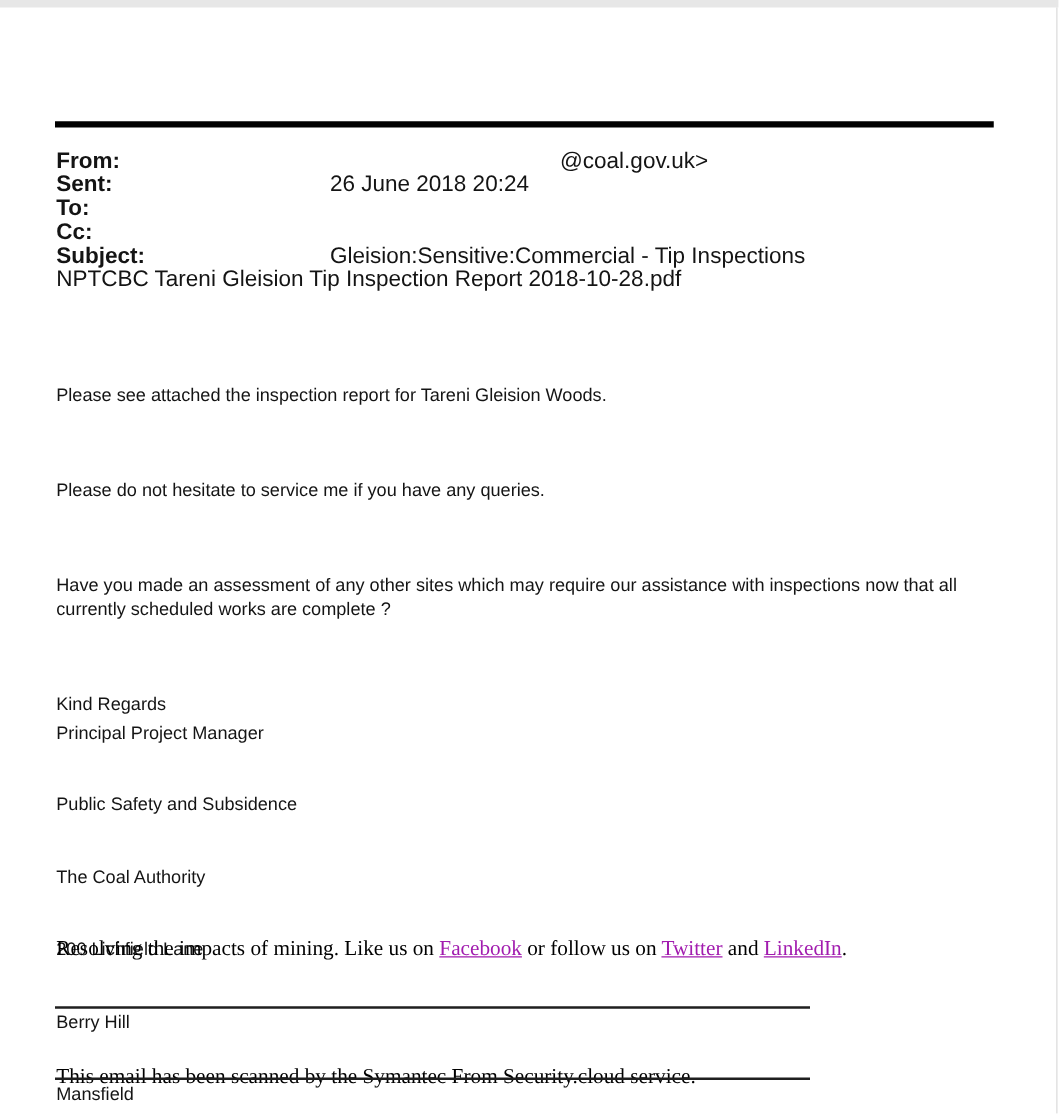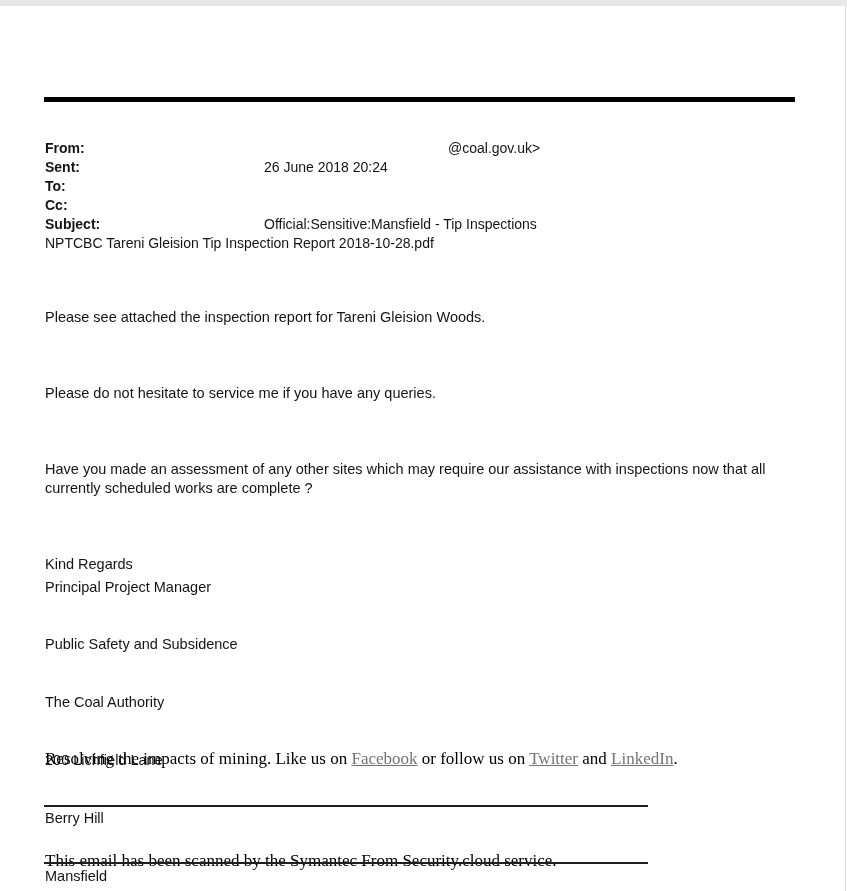--- a/index.html
+++ b/index.html
@@ -20,42 +20,42 @@
   .right-edge {
     position:absolute; top:6px; right:1px; bottom:0; width:1px;
     background:#dcdcdc;
   }
   .black-rule {
     position:absolute; left:44px; top:97px; width:751px; height:5px;
     background:#000000;
   }
   .header-block {
     position:absolute; left:45px; top:119px; width:760px;
-    font-size:14px; line-height:18.9px;margin-top:20px;
+    font-size:18px; line-height:18.9px;
   }
   .header-row { display:flex; white-space:pre; }
   .header-label { width:219px; font-weight:bold; flex:0 0 219px; }
   .header-value { font-weight:normal; }
   .header-value.from-offset { margin-left:184px;text-align:center; }
   .body-block {
     position:absolute; left:45px; top:270px; width:762px;
     font-size:14.5px; line-height:19px; white-space:pre-wrap;
   }
   .body-block p { margin:0 0 19px 0; }
   .signature-block {
     position:absolute; left:45px; top:539px; width:400px;
     font-size:14.5px; line-height:19.3px; white-space:pre;
   }
   .social-line {
     position:absolute; left:45px; top:748px; width:770px;
     font-family:"Liberation Serif", serif;
     font-size:17px; line-height:21px; color:#000000; white-space:pre-wrap;
   }
   .social-line a {
-    color:#737373; text-decoration:underline; cursor:pointer;
+    color:#a21caf; text-decoration:underline; cursor:pointer;
   }
   .divider {
     position:absolute; left:44px; width:604px; height:0;
     border-top:2px solid #1f1f1f;
   }
   .divider-1 { top:805px; }
   .divider-2 { top:862px; }
   .scanner-block {
     position:absolute; left:45px; top:808px; width:640px;
     font-family:"Liberation Serif", serif;
@@ -84,21 +84,21 @@
     <div class="header-row">
       <span class="header-label">To:</span>
       <span class="header-value"></span>
     </div>
     <div class="header-row">
       <span class="header-label">Cc:</span>
       <span class="header-value"></span>
     </div>
     <div class="header-row">
       <span class="header-label">Subject:</span>
-      <span class="header-value">Official:Sensitive:Mansfield - Tip Inspections</span>
+      <span class="header-value">Gleision:Sensitive:Commercial - Tip Inspections</span>
     </div>
     <div class="header-row">
       <span class="header-value">NPTCBC Tareni Gleision Tip Inspection Report 2018-10-28.pdf</span>
     </div>
   </div>
 
   <div class="body-block">
     <p>Please see attached the inspection report for Tareni Gleision Woods.</p>
     <p>Please do not hesitate to service me if you have any queries.</p>
     <p>Have you made an assessment of any other sites which may require our assistance with inspections now that all currently scheduled works are complete ?</p>

